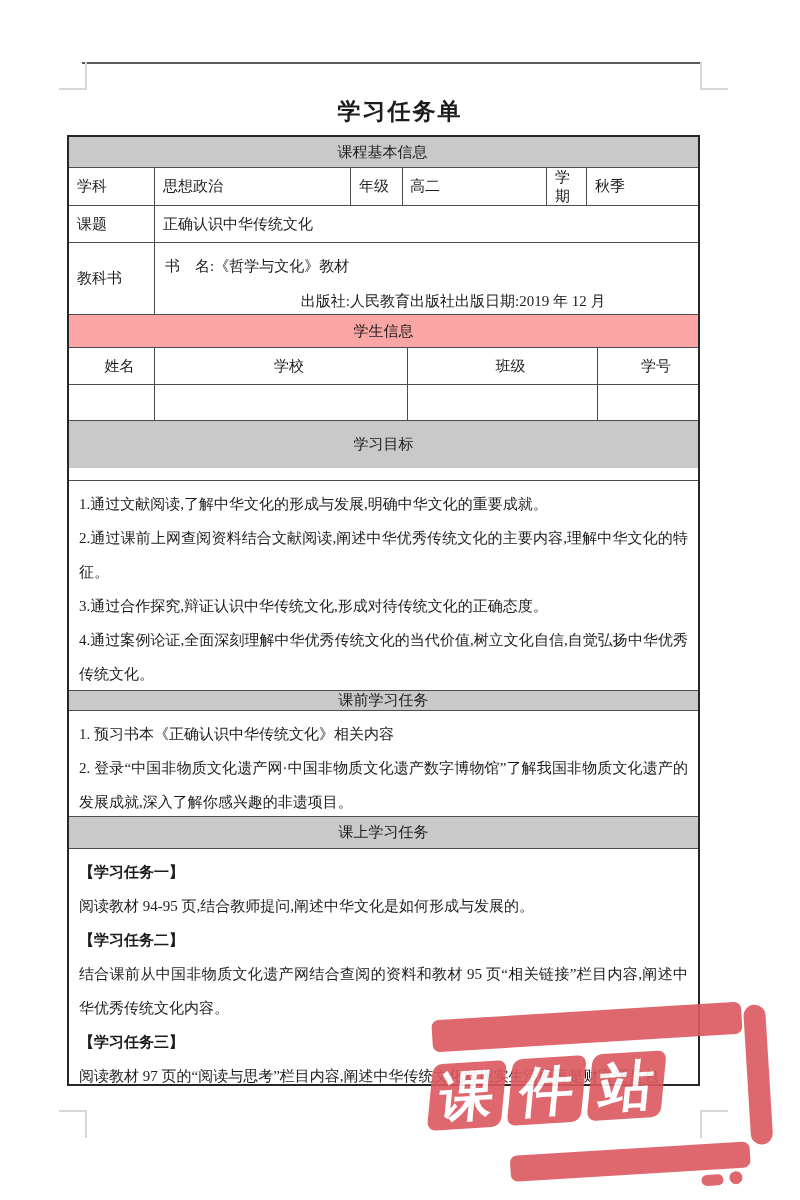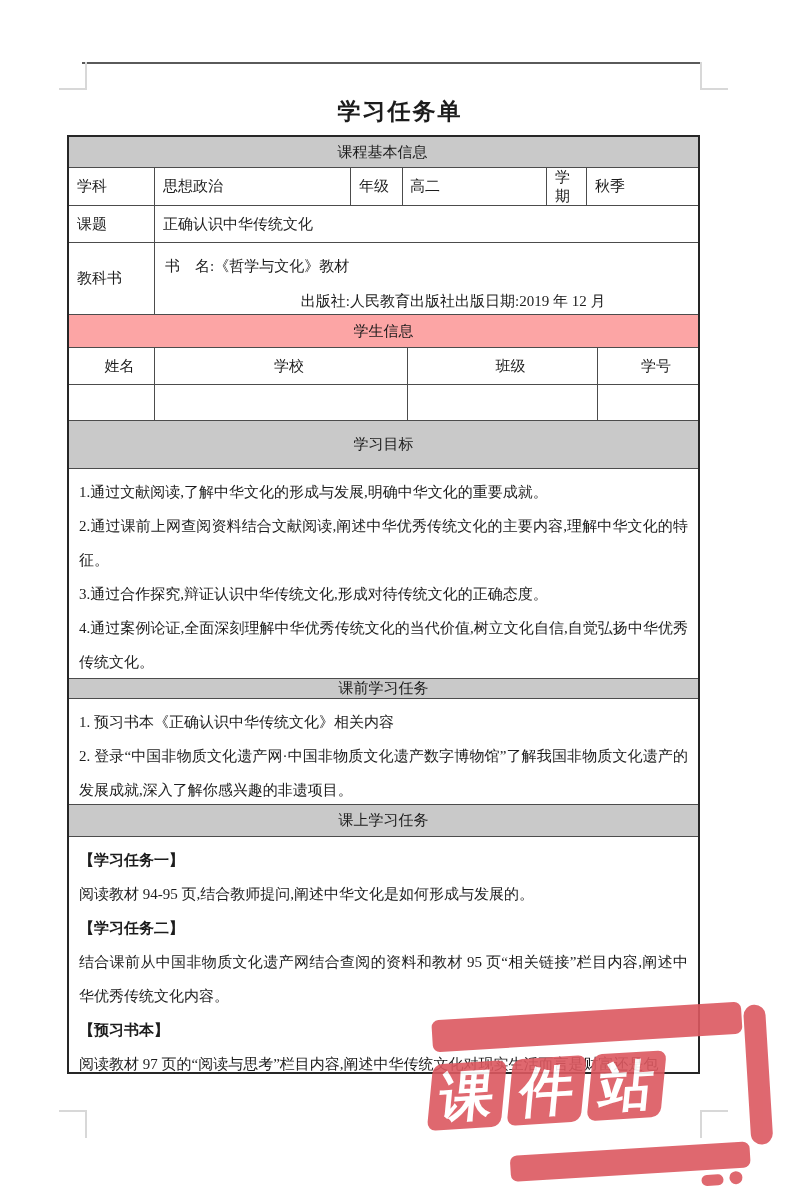--- a/index.html
+++ b/index.html
@@ -110,21 +110,21 @@
     <div class="cell lbl"></div>
     <div class="cell" style="flex:0 0 253px;"></div>
     <div class="cell" style="flex:0 0 190px;"></div>
     <div class="cell" style="flex:1;"></div>
   </div>
 
   <div class="row r-sec" style="height:48px;">
     <div class="cell sec" style="background: rgb(201, 201, 201);">学习目标</div>
   </div>
 
-  <div class="row" style="height:210px;">
+  <div class="row" style="height:210px;margin-top:12px;">
     <div class="cell content" style="flex:1;">
       <p>1.通过文献阅读,了解中华文化的形成与发展,明确中华文化的重要成就。</p>
       <p>2.通过课前上网查阅资料结合文献阅读,阐述中华优秀传统文化的主要内容,理解中华文化的特征。</p>
       <p>3.通过合作探究,辩证认识中华传统文化,形成对待传统文化的正确态度。</p>
       <p>4.通过案例论证,全面深刻理解中华优秀传统文化的当代价值,树立文化自信,自觉弘扬中华优秀传统文化。</p>
     </div>
   </div>
 
   <div class="row r-sec" style="height:20px;">
     <div class="cell sec" style="background: rgb(201, 201, 201);">课前学习任务</div>
@@ -140,21 +140,21 @@
   <div class="row r-sec" style="height:32px;">
     <div class="cell sec" style="background: rgb(201, 201, 201);">课上学习任务</div>
   </div>
 
   <div class="row" style="height:236px;">
     <div class="cell content" style="flex:1;">
       <p class="task-heading">【学习任务一】</p>
       <p>阅读教材 94-95 页,结合教师提问,阐述中华文化是如何形成与发展的。</p>
       <p class="task-heading">【学习任务二】</p>
       <p>结合课前从中国非物质文化遗产网结合查阅的资料和教材 95 页“相关链接”栏目内容,阐述中华优秀传统文化内容。</p>
-      <p class="task-heading">【预习书本】</p>
+      <p class="task-heading">【学习任务三】</p>
       <p>阅读教材 97 页的“阅读与思考”栏目内容,阐述中华传统文化对现实生活而言是财富还是包</p>
     </div>
   </div>
 
 </div>
 
 <div class="stamp">
   <div class="bar-top stamp-red" style="background: rgb(220, 88, 96);"></div>
   <div class="bar-right stamp-red" style="background: rgb(220, 88, 96);"></div>
   <div class="bar-bottom stamp-red" style="background: rgb(220, 88, 96);"></div>

